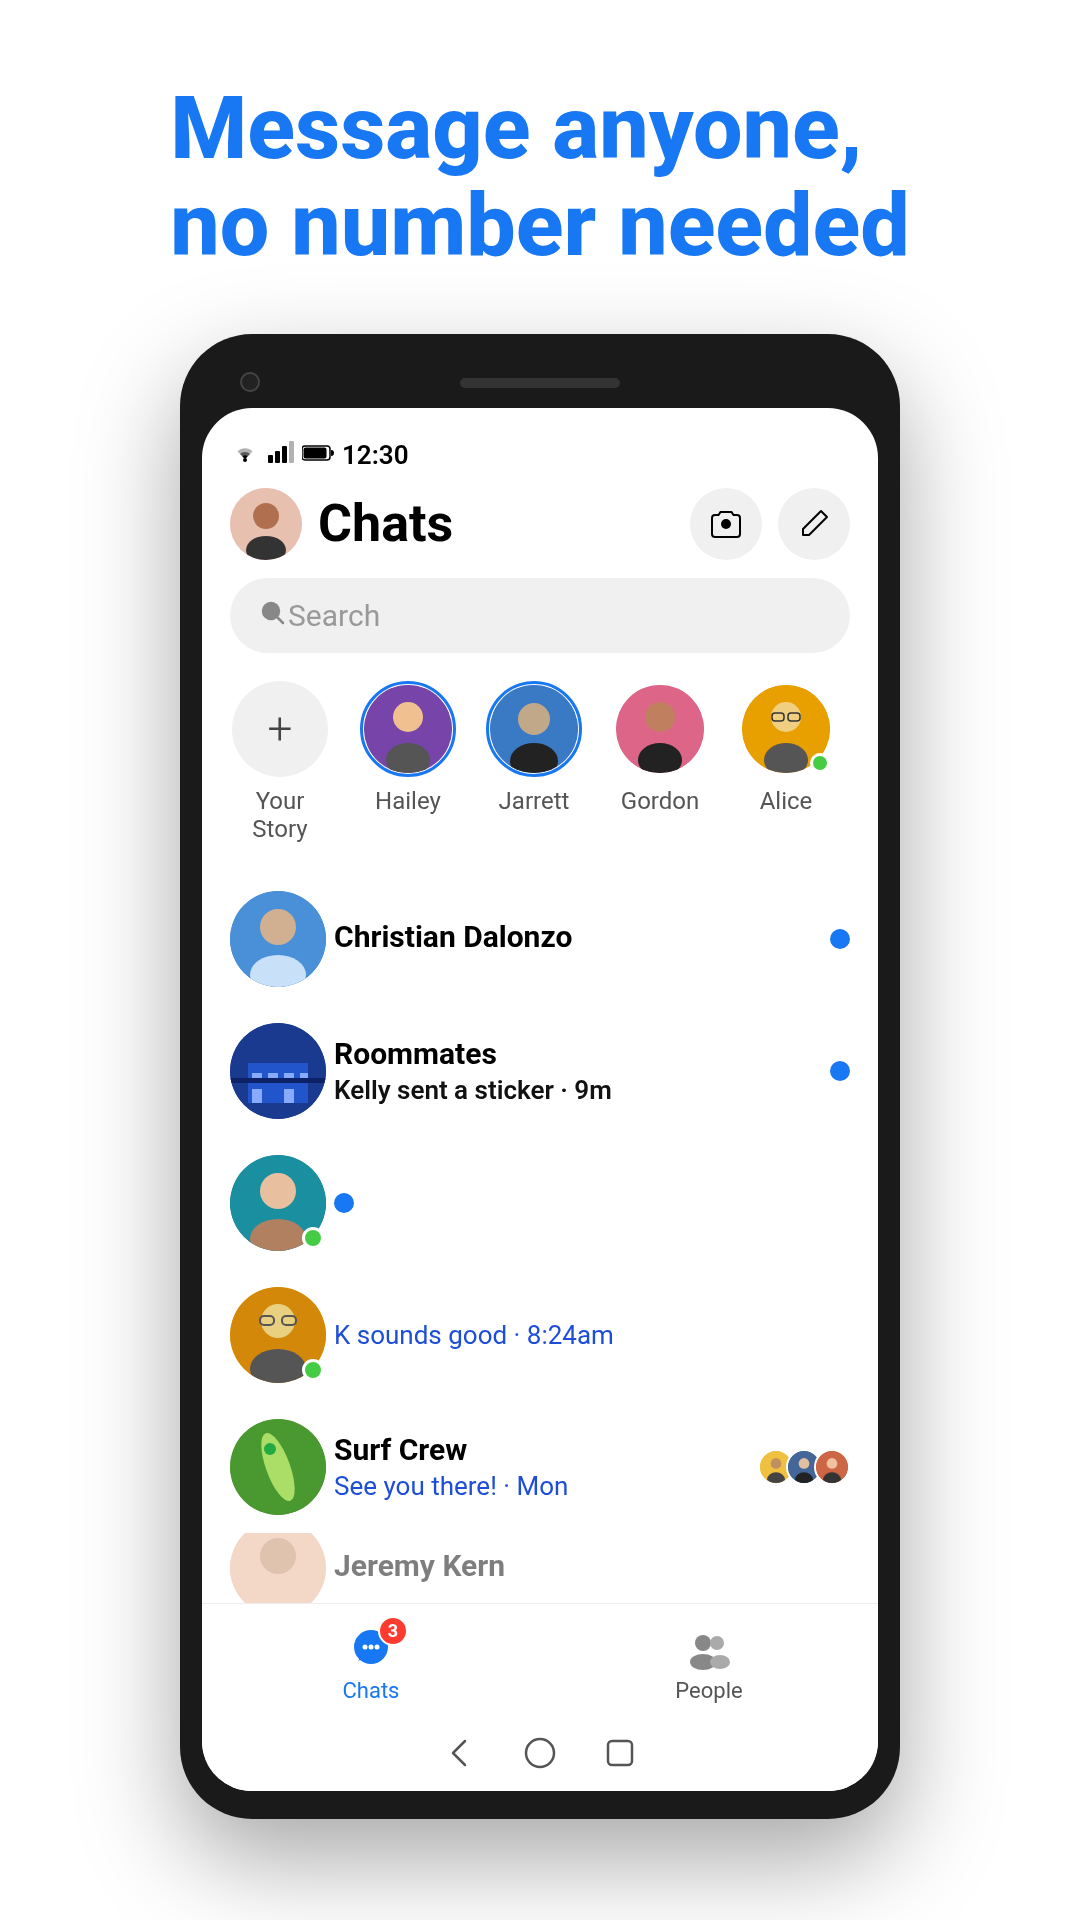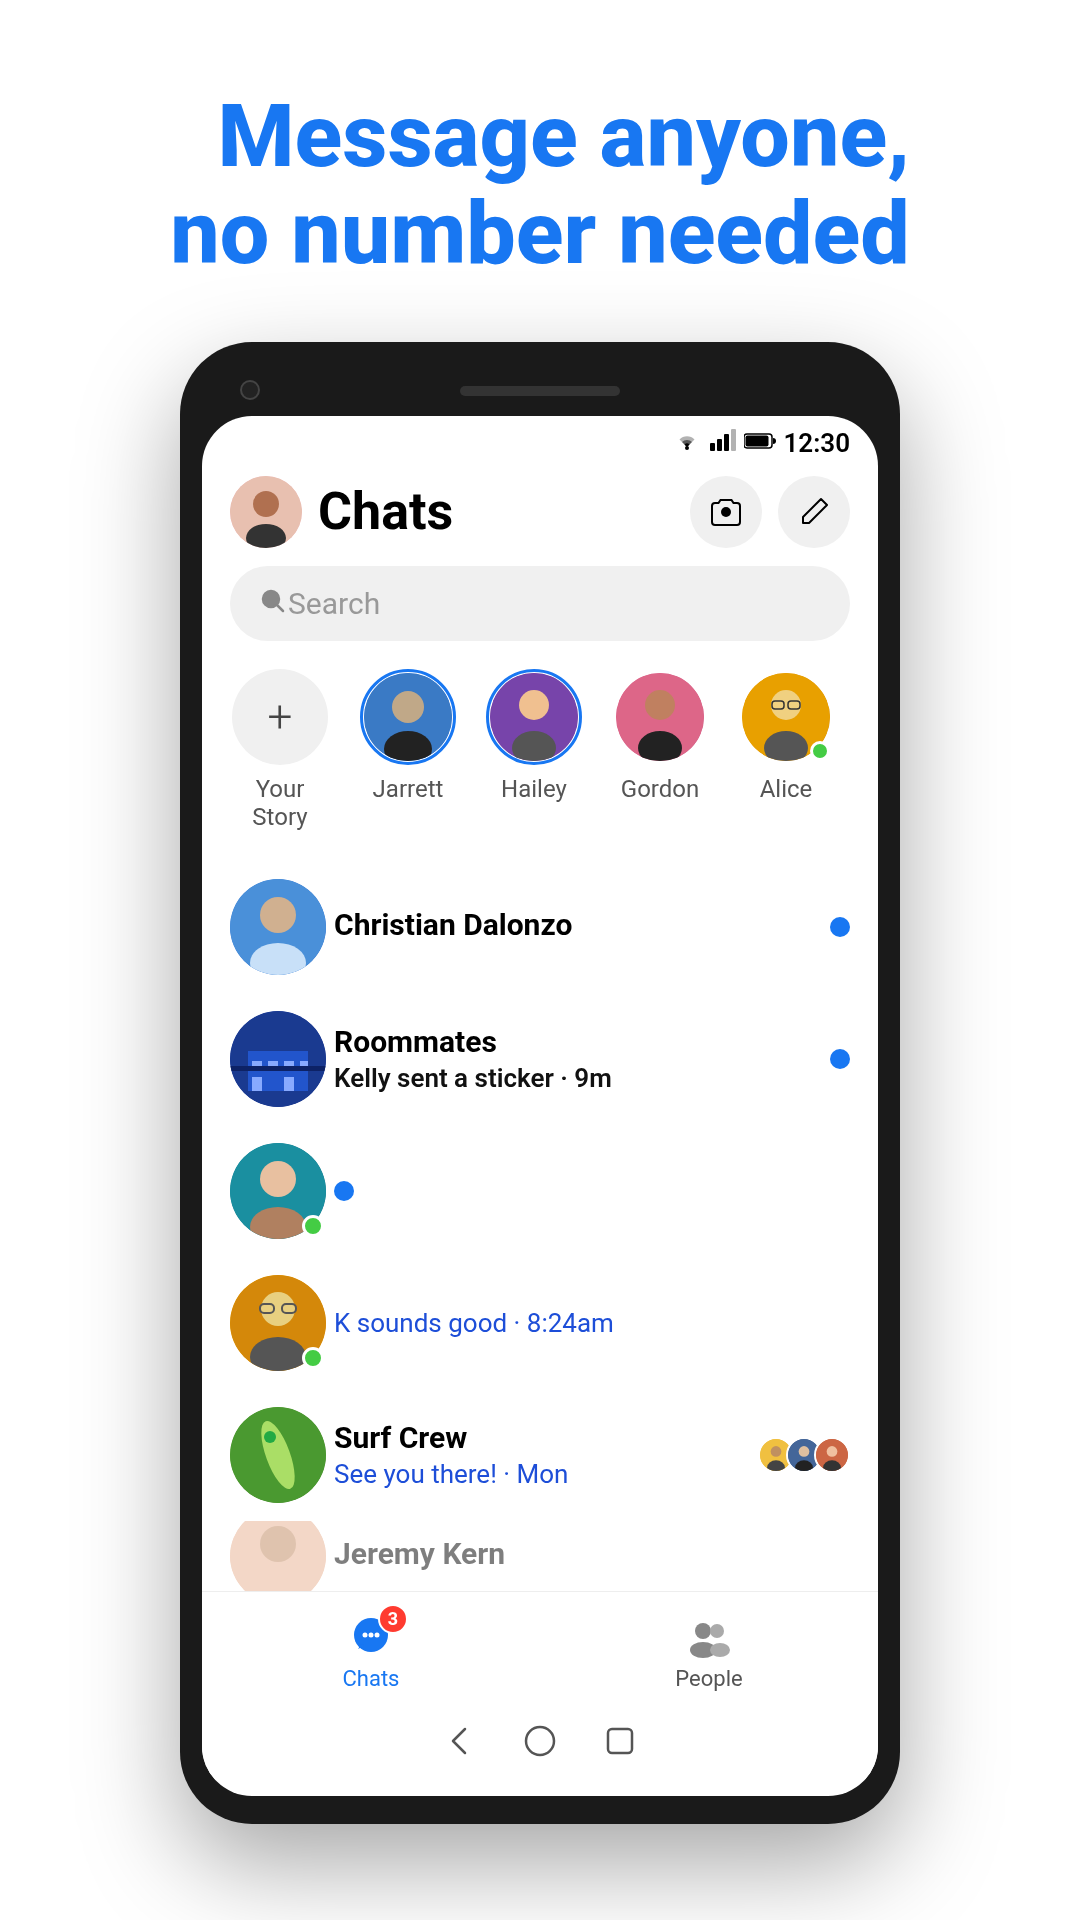--- a/index.html
+++ b/index.html
@@ -13,23 +13,22 @@
     }
     .page-wrapper {
       width: 1080px;
       min-height: 1920px;
       background: #fff;
       display: flex;
       flex-direction: column;
       align-items: center;
     }
     .headline {
-      text-align: right;
+      text-align: left;
       padding: 80px 60px 60px;
-      margin-top: 8px;
     }
     .headline h1 {
       font-size: 88px;
       font-weight: 800;
       color: #1877f2;
       line-height: 1.1;
     }
     .phone-outer {
       width: 720px;
       background: #1a1a1a;
@@ -64,24 +63,25 @@
     .phone-screen {
       background: #fff;
       border-radius: 50px;
       overflow: hidden;
       min-height: 1380px;
       position: relative;
     }
     
     .status-bar {
       display: flex;
-      justify-content: flex-end;
+      justify-content: flex-start;
       align-items: center;
       padding: 12px 28px 8px;
       gap: 10px;
+      margin-top: 20px;
     }
     .status-icons {
       display: flex;
       align-items: center;
       gap: 8px;
     }
     .status-time {
       font-size: 26px;
       font-weight: 600;
       color: #000;
@@ -430,43 +430,43 @@
         <div class="story-item">
           <div class="story-avatar add-story">
             <span style="font-size:44px;color:#444;font-weight:300;">+</span>
           </div>
           <span class="story-name">Your Story</span>
         </div>
 
         <div class="story-item">
           <div class="story-avatar has-story">
             <div class="story-ring"></div>
+            <div class="story-avatar-img" style="background:#8855aa;">
+              <svg viewBox="0 0 88 88" xmlns="http://www.w3.org/2000/svg">
+                <circle cx="44" cy="44" r="44" fill="#7744aa"></circle>
+                <circle cx="44" cy="32" r="15" fill="#f0c090"></circle>
+                <ellipse cx="44" cy="75" rx="22" ry="17" fill="#555"></ellipse>
+              </svg>
+            </div>
+          </div>
+          <span class="story-name">Hailey</span>
+        </div>
+
+        <div class="story-item">
+          <div class="story-avatar has-story">
+            <div class="story-ring"></div>
             <div class="story-avatar-img bg-blue">
               <svg viewBox="0 0 88 88" xmlns="http://www.w3.org/2000/svg">
                 <circle cx="44" cy="44" r="44" fill="#3a7ac5"></circle>
                 <circle cx="44" cy="34" r="16" fill="#c0a888"></circle>
                 <ellipse cx="44" cy="76" rx="24" ry="18" fill="#222"></ellipse>
               </svg>
             </div>
           </div>
           <span class="story-name">Jarrett</span>
-        </div>
-
-        <div class="story-item">
-          <div class="story-avatar has-story">
-            <div class="story-ring"></div>
-            <div class="story-avatar-img" style="background:#8855aa;">
-              <svg viewBox="0 0 88 88" xmlns="http://www.w3.org/2000/svg">
-                <circle cx="44" cy="44" r="44" fill="#7744aa"></circle>
-                <circle cx="44" cy="32" r="15" fill="#f0c090"></circle>
-                <ellipse cx="44" cy="75" rx="22" ry="17" fill="#555"></ellipse>
-              </svg>
-            </div>
-          </div>
-          <span class="story-name">Hailey</span>
         </div>
 
         <div class="story-item">
           <div class="story-avatar has-story">
             <div class="story-avatar-img bg-pink">
               <svg viewBox="0 0 88 88" xmlns="http://www.w3.org/2000/svg">
                 <circle cx="44" cy="44" r="44" fill="#dd6688"></circle>
                 <circle cx="44" cy="32" r="15" fill="#c08060"></circle>
                 <ellipse cx="44" cy="75" rx="22" ry="17" fill="#222"></ellipse>
               </svg>

